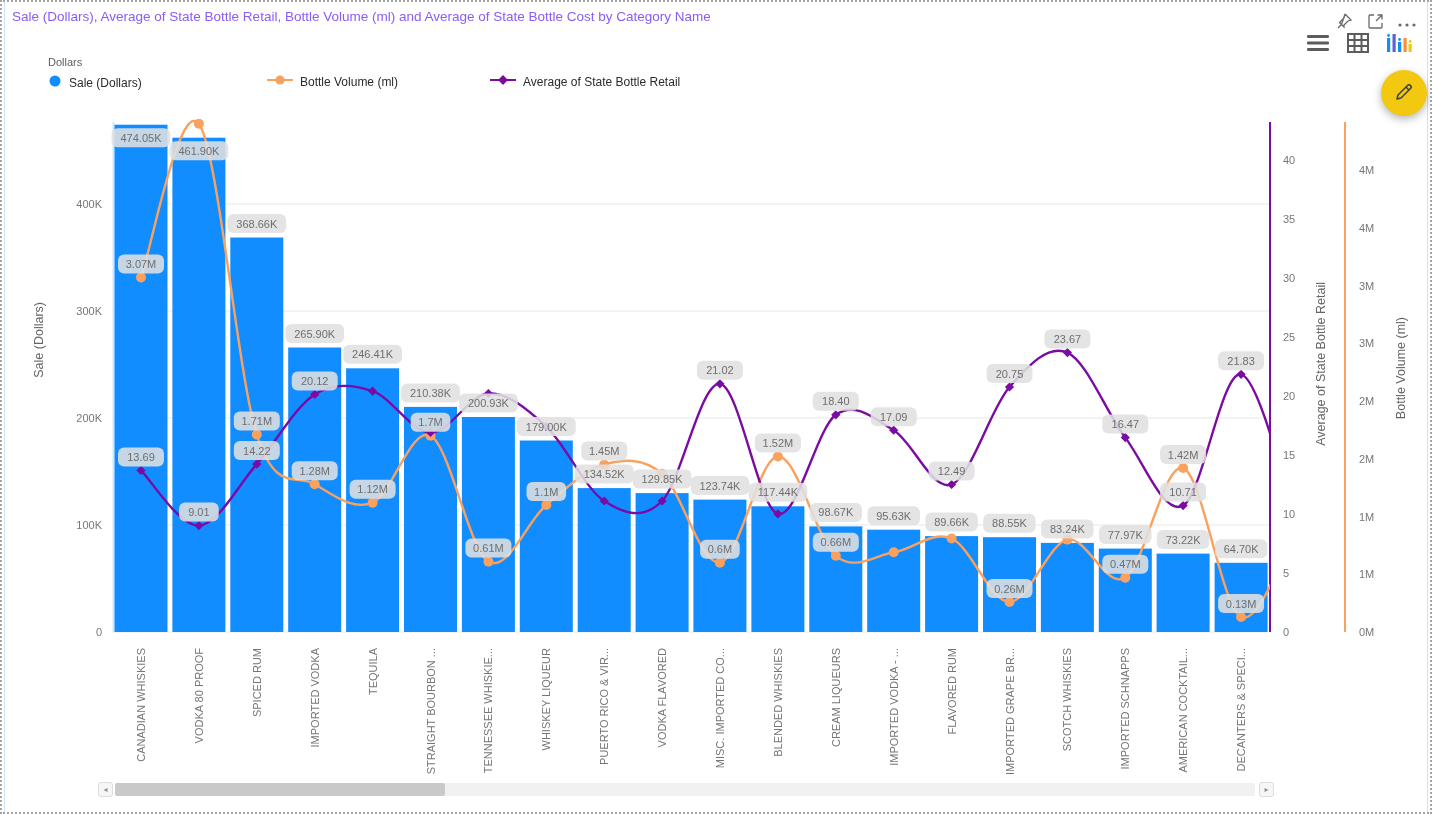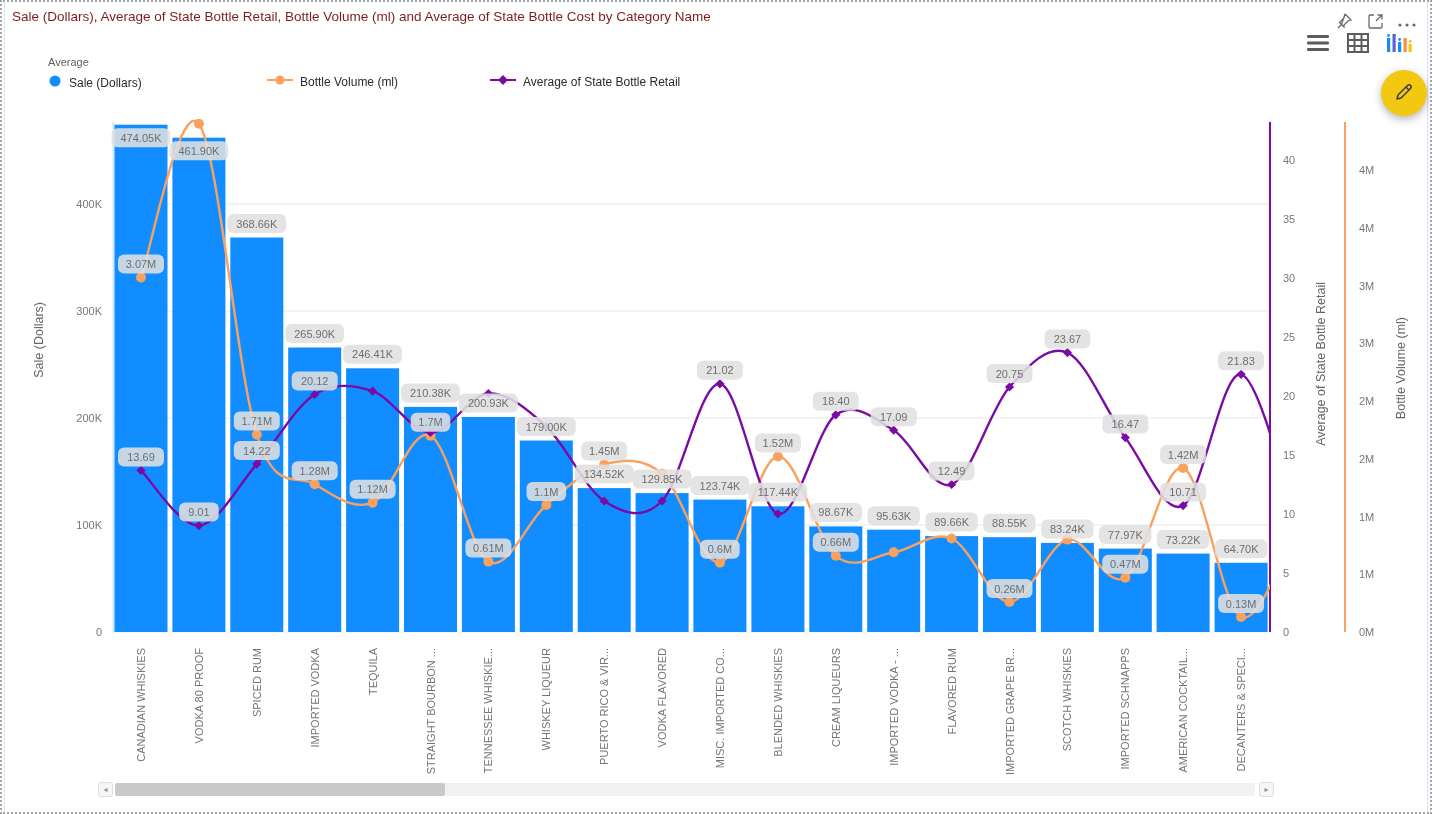--- a/index.html
+++ b/index.html
@@ -1,20 +1,20 @@
 <!DOCTYPE html>
 <html><head>
 <meta charset="utf-8">
 <style>
   html,body{margin:0;padding:0;background:#fff;font-family:"Liberation Sans",sans-serif;}
   #app{position:relative;width:1432px;height:814px;background:#fff;box-sizing:border-box;
        border:2px dotted #a3a3a3;overflow:hidden;}
   .edge{position:absolute;top:0;bottom:0;width:1px;background:#cfe4f7;}
   .edge-l{left:2px;} .edge-r{right:2px;}
-  .title{position:absolute;left:10px;top:7px;font-size:13.5px;color:#7f1d1d;white-space:nowrap;}
+  .title{position:absolute;left:10px;top:7px;font-size:13.5px;color:#8b5cf6;white-space:nowrap;}
   .hdr-icons{position:absolute;right:14px;top:10px;display:flex;gap:14px;align-items:center;color:#6a6a6a;}
   .view-icons{position:absolute;right:18px;top:30px;display:flex;gap:16px;align-items:center;}
   .edit-btn{position:absolute;left:1379px;top:68px;width:46px;height:46px;border-radius:50%;
             background:#F2C811;border:none;box-shadow:0 3px 8px rgba(0,0,0,.3);cursor:pointer;
             display:flex;align-items:center;justify-content:center;}
   .legend{position:absolute;left:46px;top:54px;}
   .legend-title{font-size:11px;color:#605e5c;margin-bottom:6px;}
   .legend-items{position:relative;height:16px;}
   .legend-item{position:absolute;top:0;display:flex;align-items:center;gap:7px;font-size:12px;color:#2b2b2b;white-space:nowrap;}
   .vtext{position:absolute;writing-mode:vertical-rl;transform:rotate(180deg);
@@ -100,21 +100,21 @@
       <svg width="22" height="22" viewBox="0 0 22 22">
           <g fill="none" stroke="#3f3f3f" stroke-width="1.5" stroke-linejoin="round">
         <path d="M4 18 L5 14 L14.5 4.5 a2.1 2.1 0 0 1 3 3 L8 17 L4 18 Z"></path>
             <path d="M13 6 L16 9"></path>
           </g>
         </svg>
     </span>
   </button>
 
   <div class="legend">
-    <div class="legend-title">Average</div>
+    <div class="legend-title">Dollars</div>
     <div class="legend-items">
       <div class="legend-item" style="left:0px">
         <span>
           <svg width="14" height="14" viewBox="0 0 14 14">
               <circle cx="7" cy="7" r="5.5" fill="#118DFF"></circle>
             </svg></span>
         <span>Sale (Dollars)</span>
       </div>
       <div class="legend-item" style="left:219px">
         <span>

